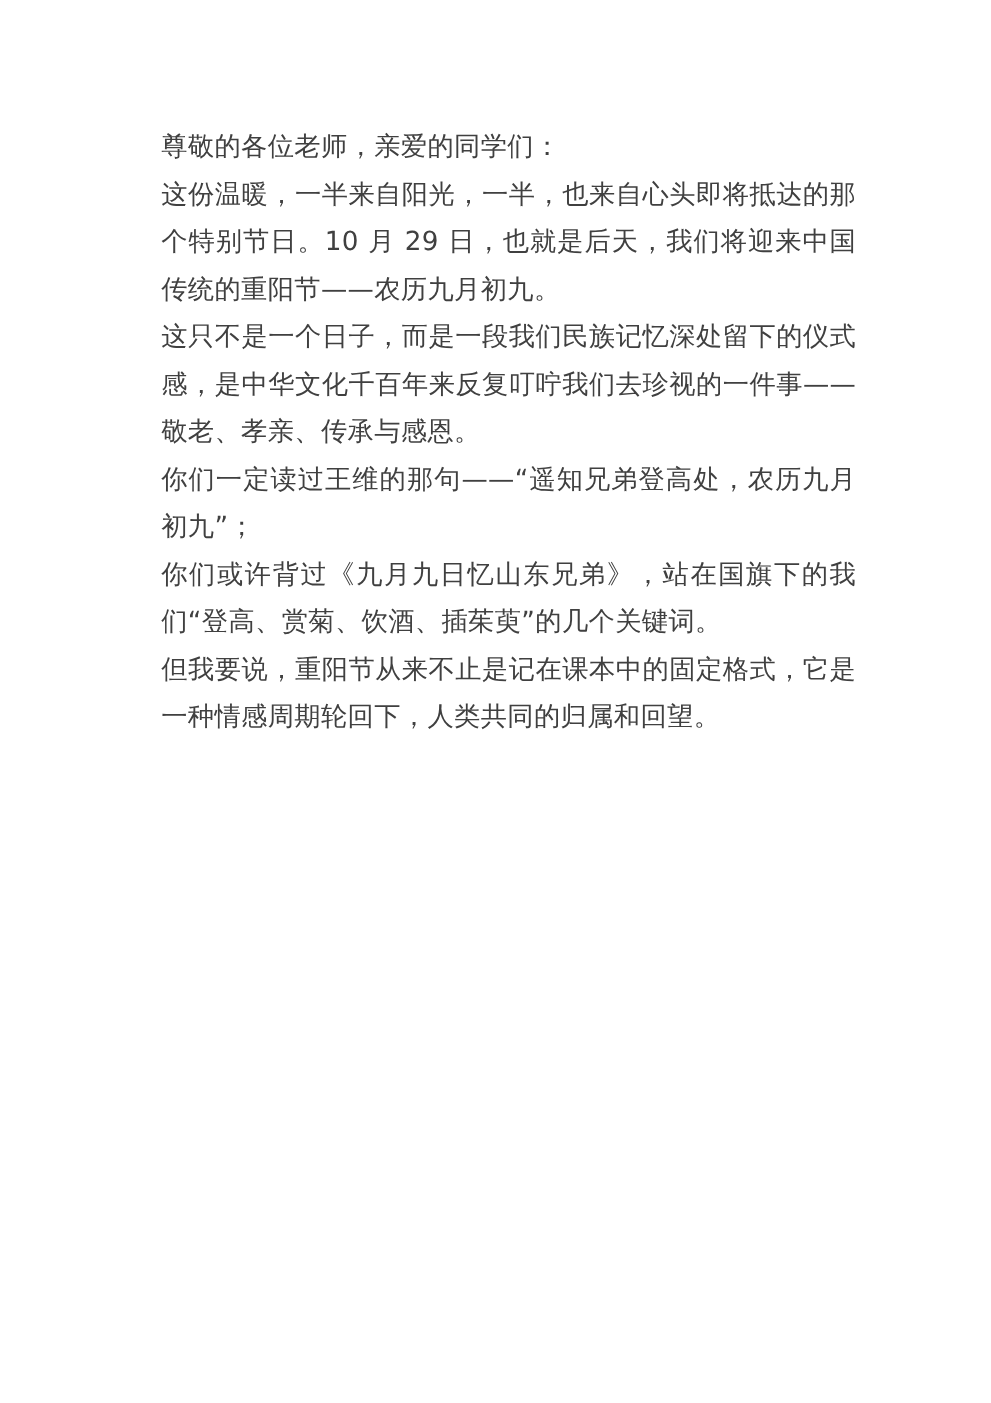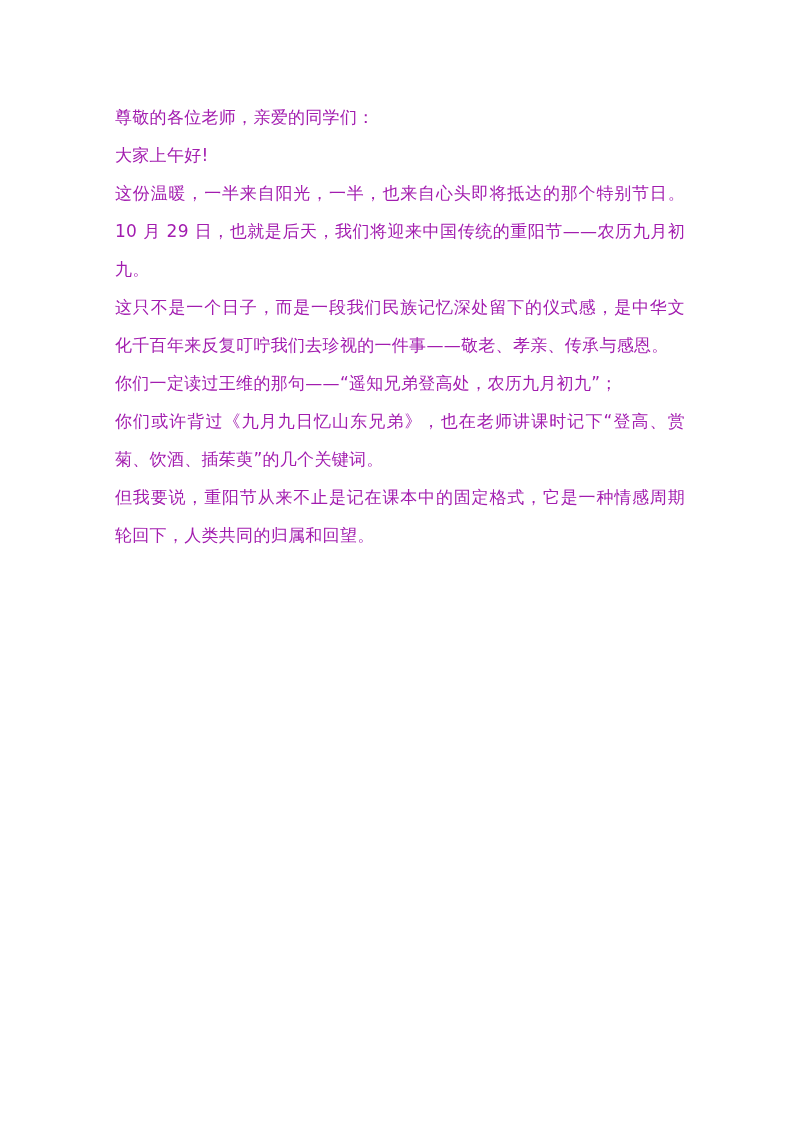--- a/index.html
+++ b/index.html
@@ -16,39 +16,39 @@
     overflow: hidden;
   }
   .page {
     box-sizing: border-box;
     width: 793px;
     height: 1122px;
     padding: 98px 108px 60px 115px;
     background: #ffffff;
   }
   .doc-body {
-    font-size: 17px;
+    font-size: 21px;
     line-height: 38px;
     letter-spacing: 0.3px;
     text-align: justify;
-    color: #a21caf;
+    color: #404040;
+    margin-left: 14px;
   }
   .para {
     margin: 0;
     text-indent: 0;
     white-space: normal;
     word-break: break-word;
   }
 </style>
 </head>
 <body>
 
 <div class="page">
   <div class="doc-body">
     <p class="para">尊敬的各位老师，亲爱的同学们：</p>
-    <p class="para">大家上午好!</p>
     <p class="para">这份温暖，一半来自阳光，一半，也来自心头即将抵达的那个特别节日。10 月 29 日，也就是后天，我们将迎来中国传统的重阳节——农历九月初九。</p>
     <p class="para">这只不是一个日子，而是一段我们民族记忆深处留下的仪式感，是中华文化千百年来反复叮咛我们去珍视的一件事——敬老、孝亲、传承与感恩。</p>
     <p class="para">你们一定读过王维的那句——“遥知兄弟登高处，农历九月初九”；</p>
-    <p class="para">你们或许背过《九月九日忆山东兄弟》，也在老师讲课时记下“登高、赏菊、饮酒、插茱萸”的几个关键词。</p>
+    <p class="para">你们或许背过《九月九日忆山东兄弟》，站在国旗下的我们“登高、赏菊、饮酒、插茱萸”的几个关键词。</p>
     <p class="para">但我要说，重阳节从来不止是记在课本中的固定格式，它是一种情感周期轮回下，人类共同的归属和回望。</p>
   </div>
 </div>
 
 </body></html>

